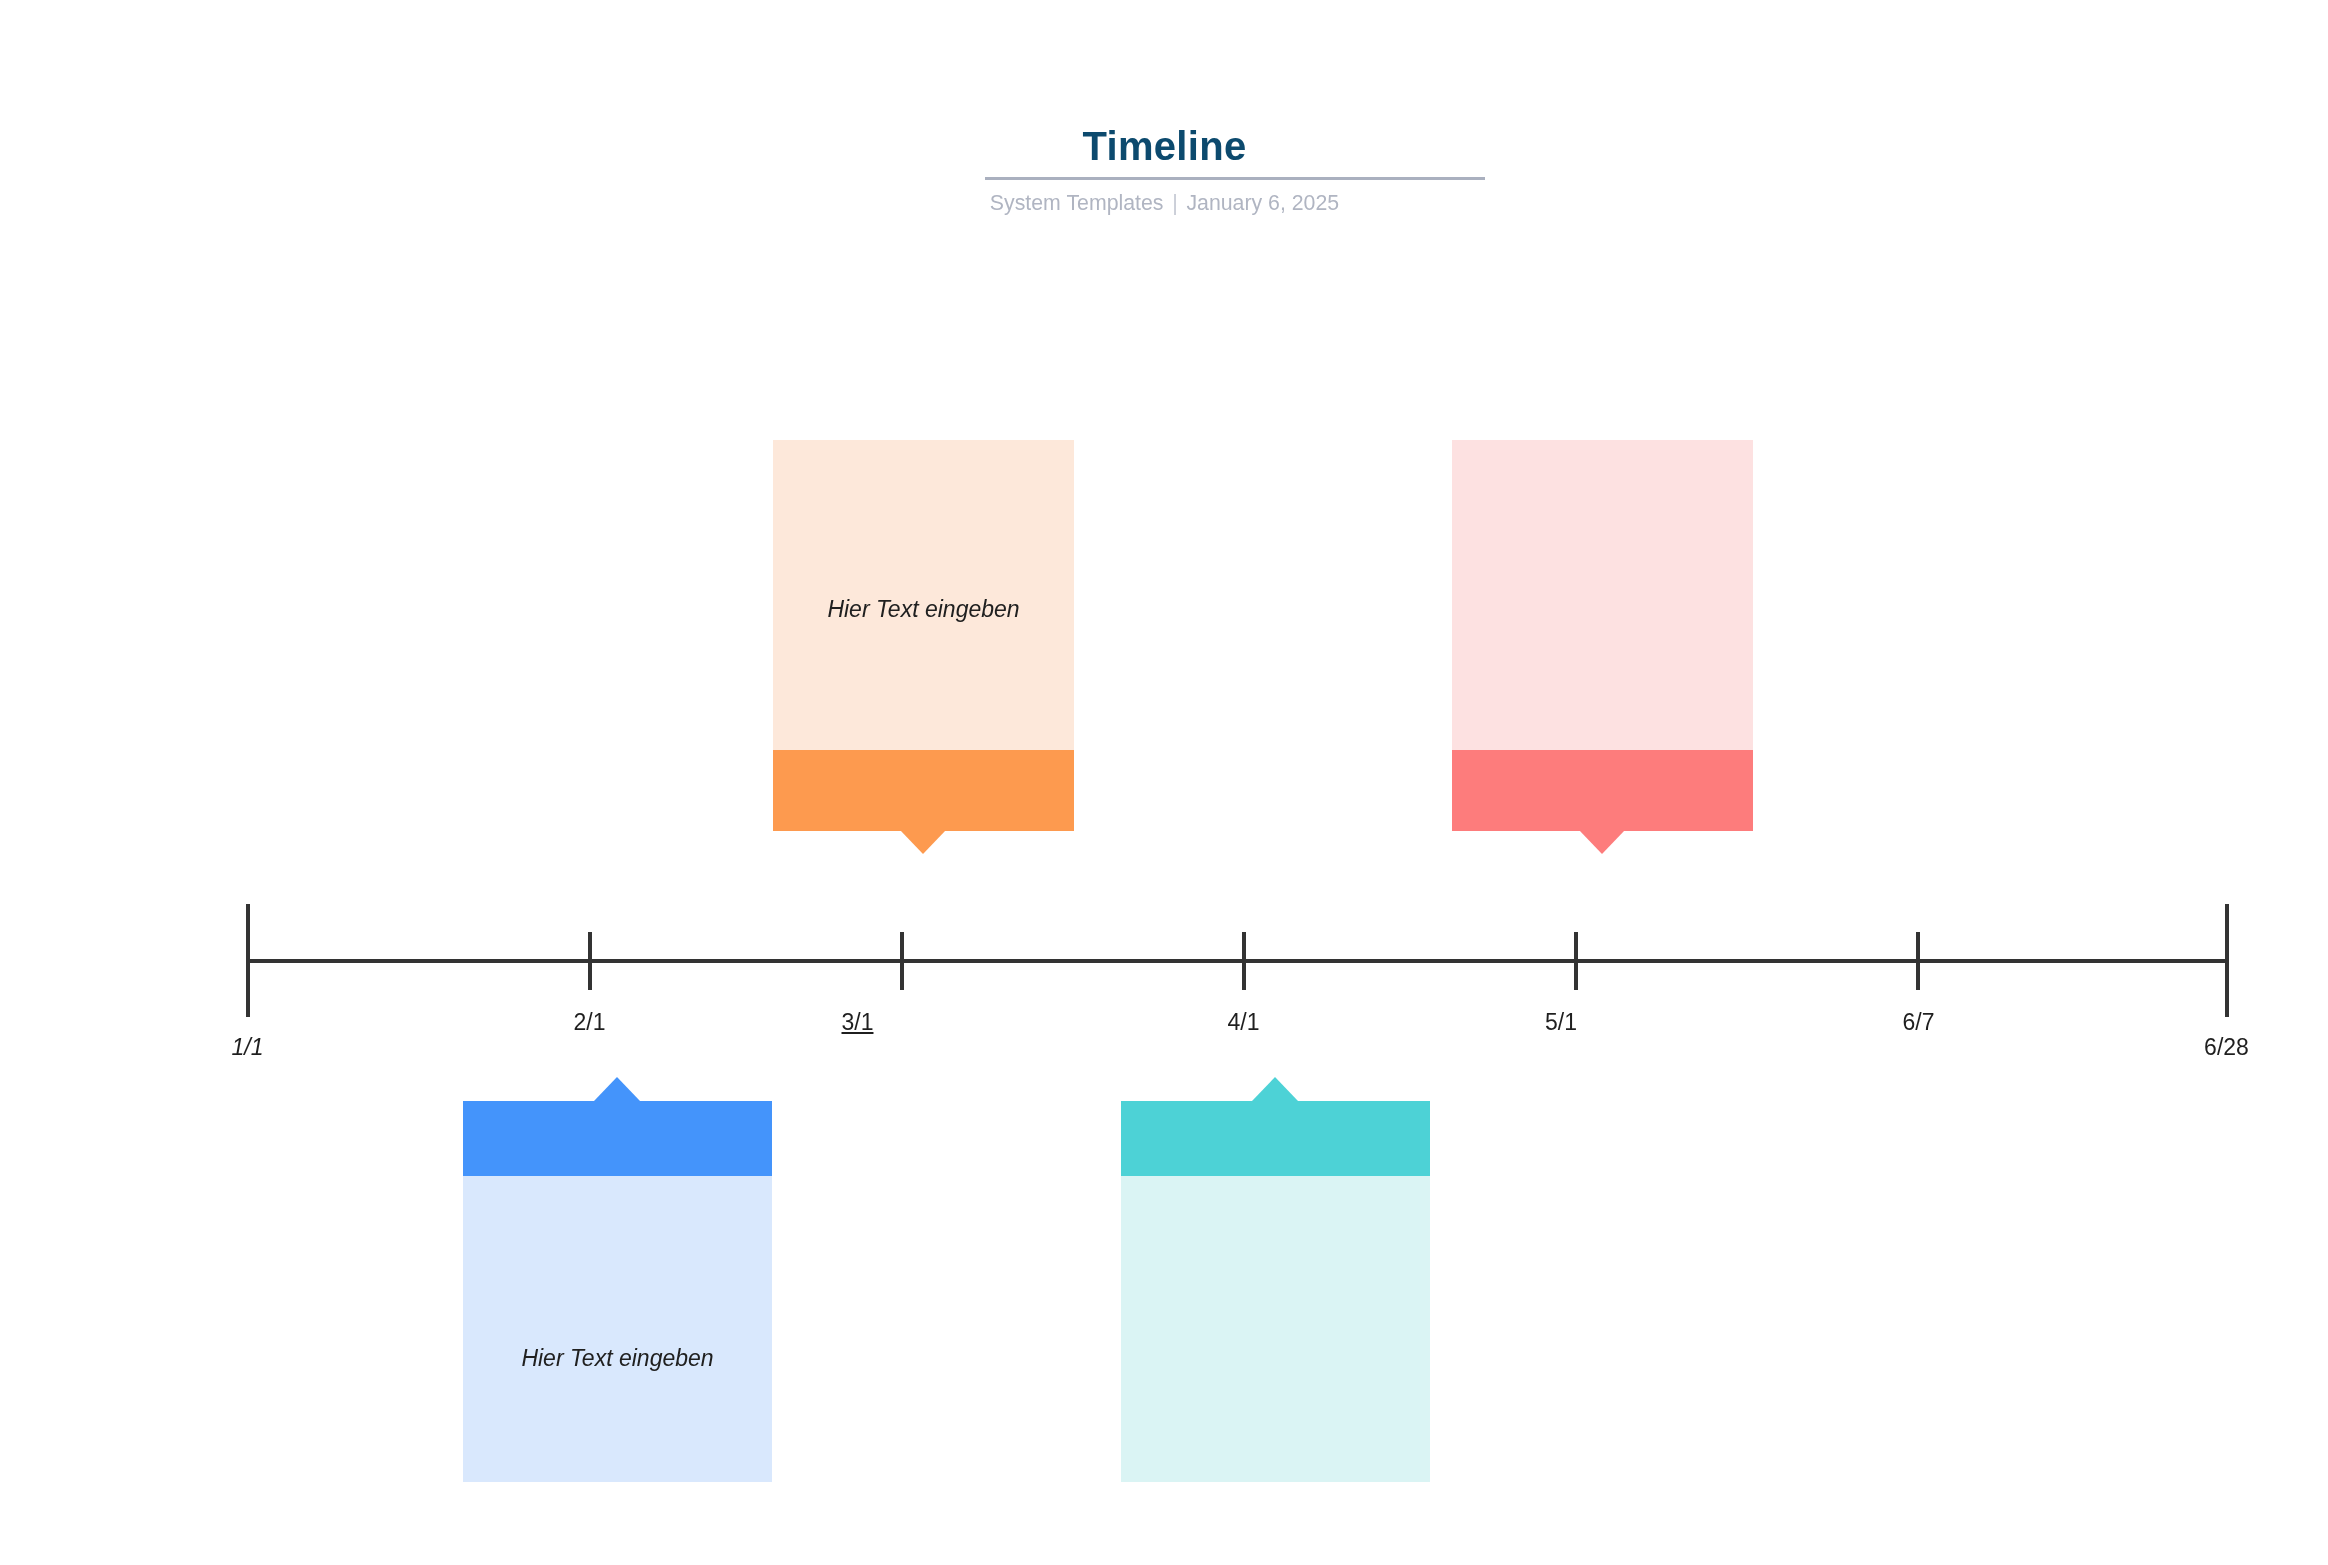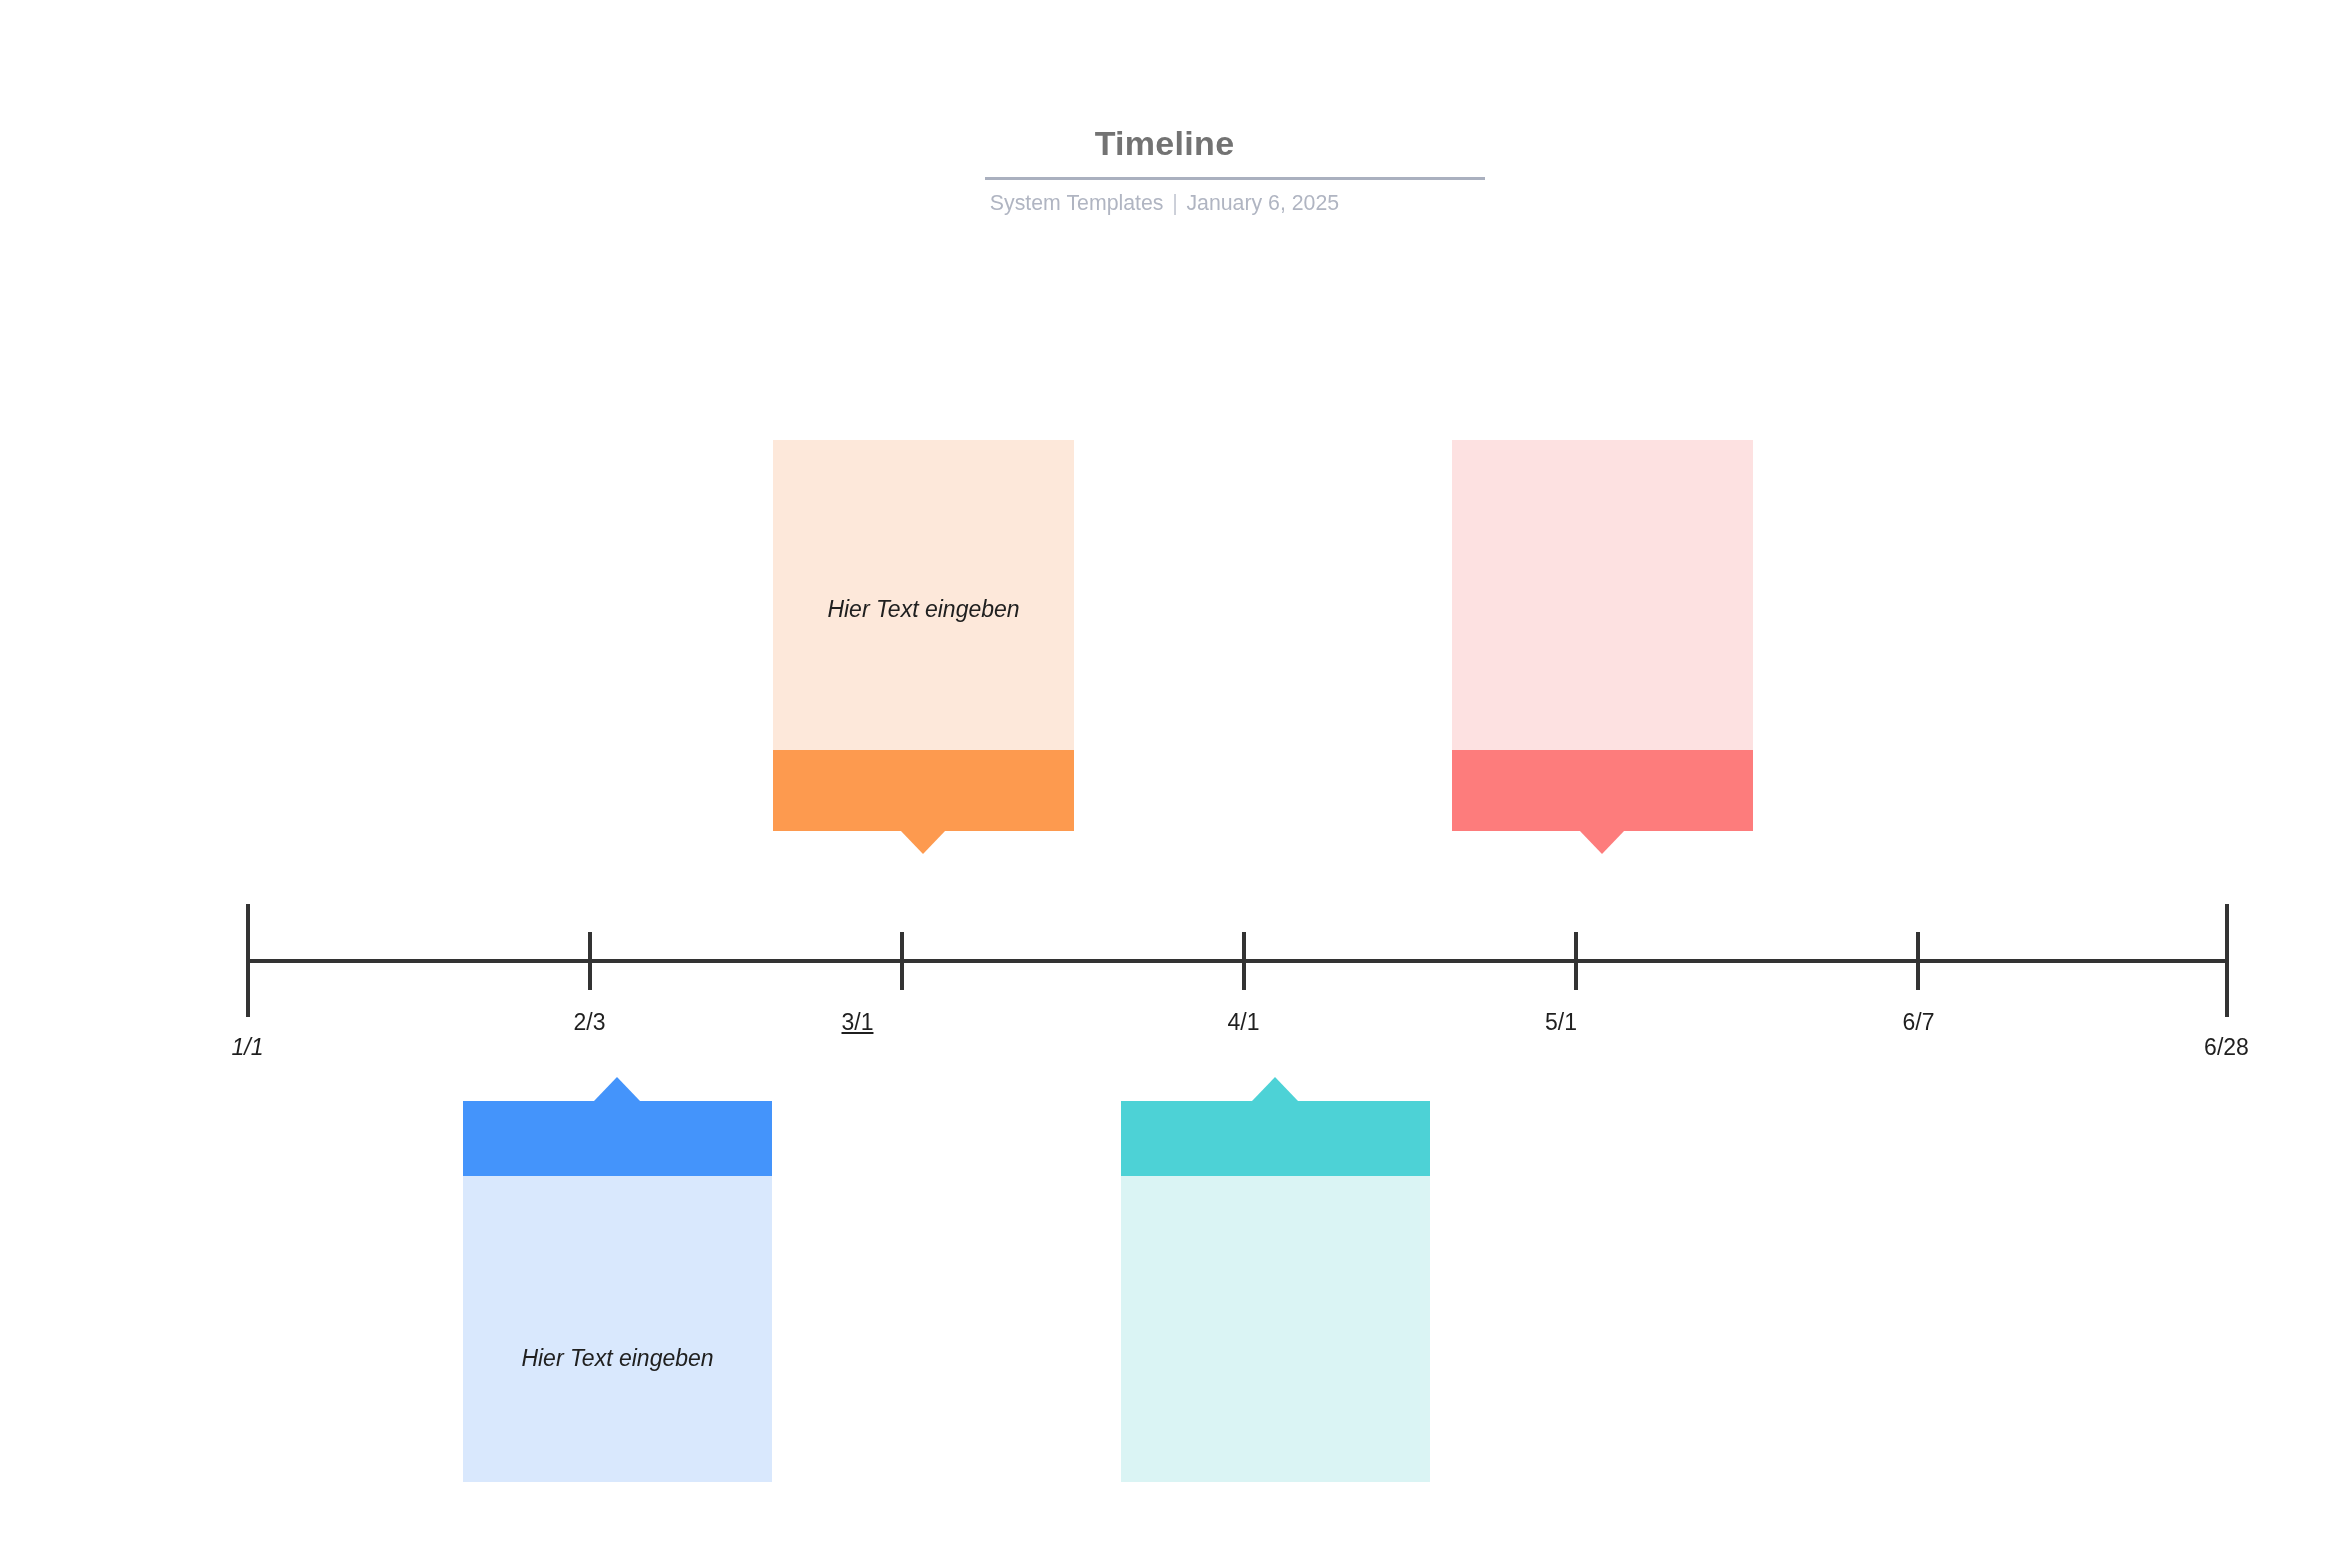--- a/index.html
+++ b/index.html
@@ -23,23 +23,23 @@
     left: 0;
     top: 0;
     width: 2329px;
     text-align: center;
   }
   #title {
     position: absolute;
     left: 0;
     top: 126px;
     width: 2329px;
-    font-size: 34px;
+    font-size: 40px;
     font-weight: bold;
-    color: #737373;
+    color: #0c4a6e;
     letter-spacing: 0.3px;
     line-height: 1;
   }
   #title-rule {
     position: absolute;
     left: 985px;
     top: 177px;
     width: 500px;
     height: 2.9px;
     background: #aab0bf;
@@ -141,21 +141,21 @@
 
   <div class="tick major" style="left:246px;"></div>
   <div class="tick minor" style="left:588px;"></div>
   <div class="tick minor" style="left:900px;"></div>
   <div class="tick minor" style="left:1242px;"></div>
   <div class="tick minor" style="left:1574px;"></div>
   <div class="tick minor" style="left:1916px;"></div>
   <div class="tick major" style="left:2225px;"></div>
 
   <div class="tick-label major" style="left:170px;font-style:italic;">1/1</div>
-  <div class="tick-label minor" style="left:512px;">2/3</div>
+  <div class="tick-label minor" style="left:512px;">2/1</div>
   <div class="tick-label minor" style="left:780px;text-decoration:underline;">3/1</div>
   <div class="tick-label minor" style="left:1166px;">4/1</div>
   <div class="tick-label minor" style="left:1422px;text-align:right;">5/1</div>
   <div class="tick-label minor" style="left:1841px;">6/7</div>
   <div class="tick-label major" style="left:2149px;">6/28</div>
 </div>
 
 <div class="card" id="card-orange" style="left:749px; top:440px; width:301px; height:414px;">
   <div class="body" style="top:0; height:310px; background:#fde8da;"></div>
   <div class="band" style="top:310px; height:81px; background:#fd9a4f;"></div>

